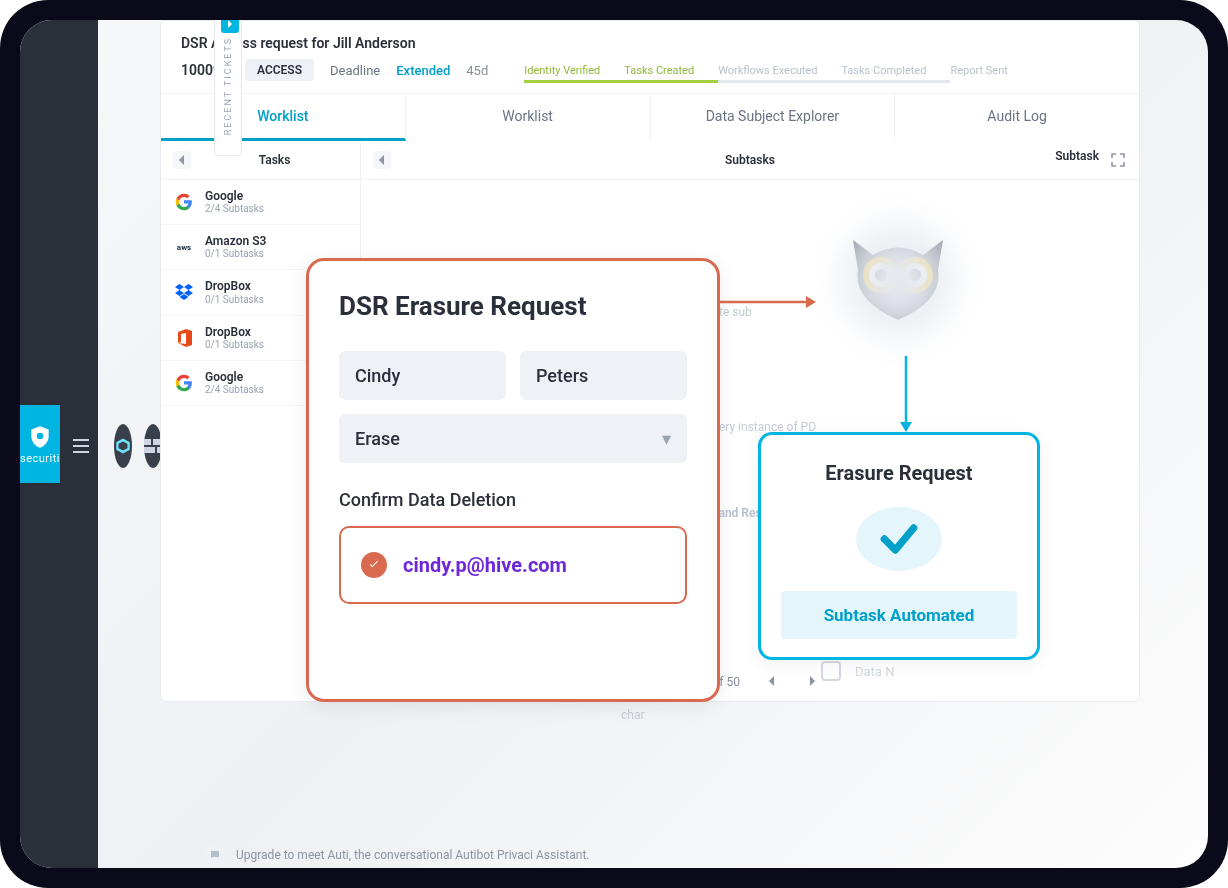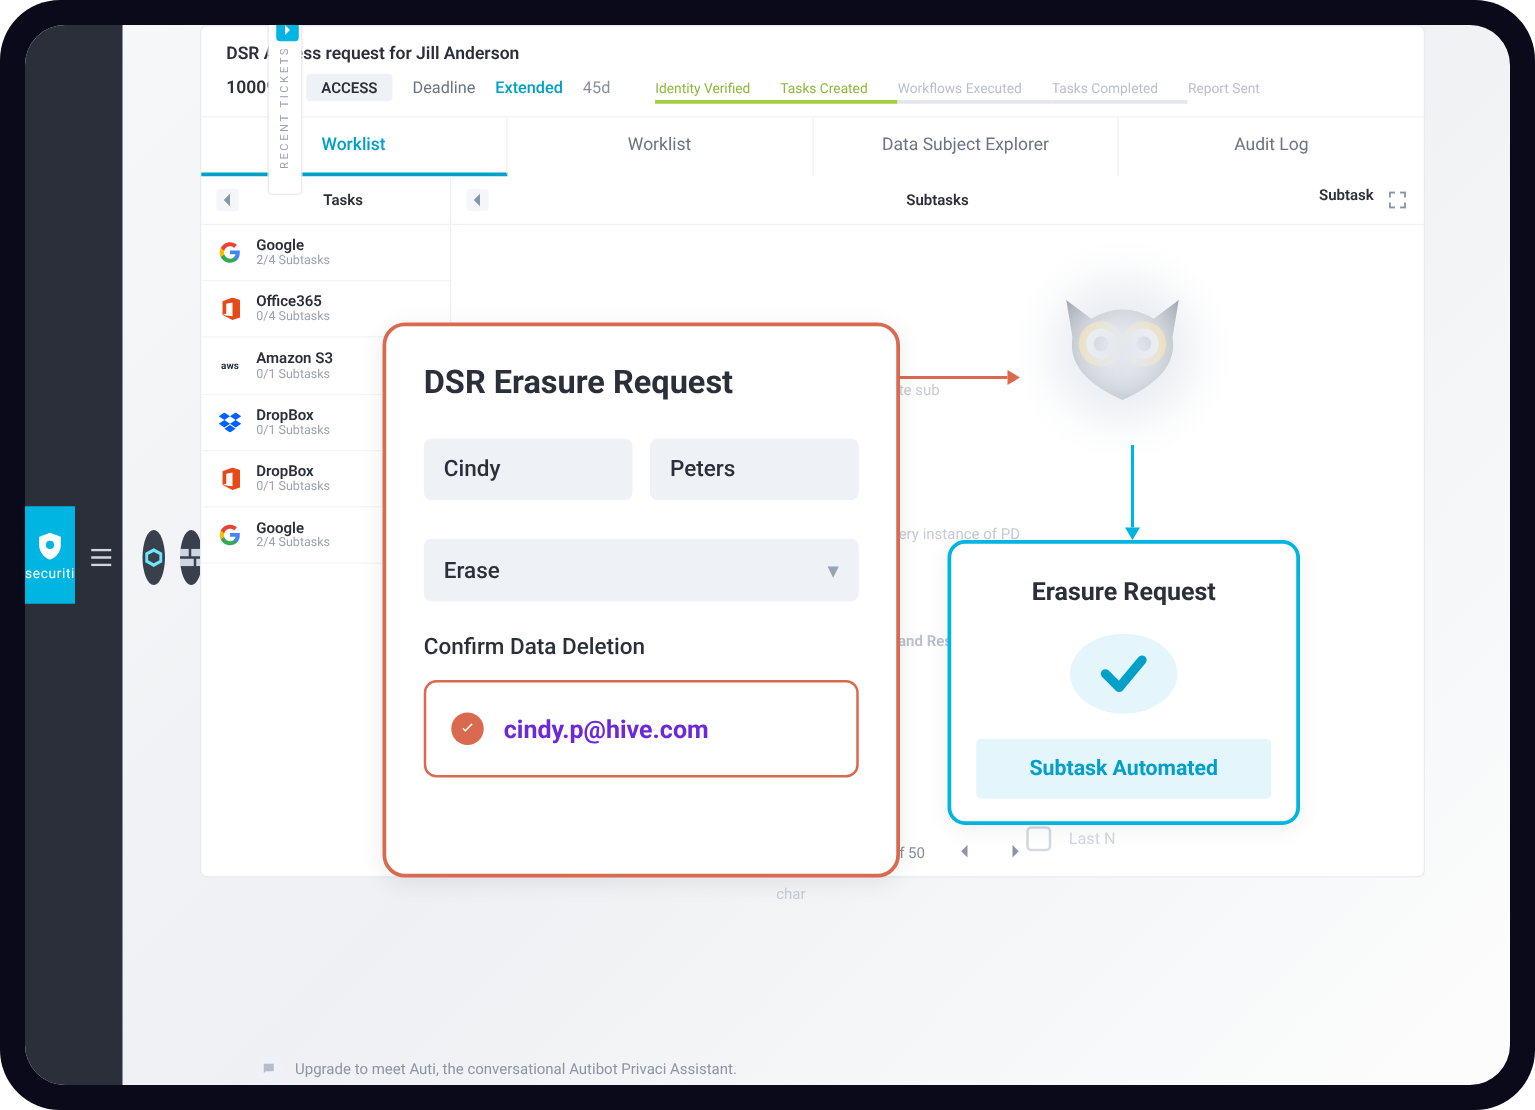--- a/index.html
+++ b/index.html
@@ -130,21 +130,21 @@
   .checkbox-rows .lbl { font-size:13px; color:#d4d9e1;}
   
   .modal-erasure {
     position:absolute; left:286px; top:238px;
     width:414px; height:444px;
     border:3px solid #d96a50; border-radius:18px;
     background:#fff; padding:30px 30px 24px;
     box-shadow: 0 4px 20px rgba(0,0,0,0.08);
   }
   .modal-erasure h2 { font-size:26px; font-weight:700; color:#2a2f3a; margin-bottom:30px;}
-  .field-row { display:flex; gap:14px; margin-bottom:31px;}
+  .field-row { display:flex; gap:14px; margin-bottom:14px;}
   .field { flex:1; background:#eef1f5; border-radius:6px; padding:14px 16px; font-size:18px; color:#2a2f3a; font-weight:500;}
   .select-field { display:flex; align-items:center; justify-content:space-between; background:#eef1f5; border-radius:6px; padding:14px 16px; font-size:18px; color:#2a2f3a; font-weight:500; margin-bottom:26px; cursor:pointer;}
   .select-field .caret { color:#9aa3b2; }
   .confirm-lbl { font-size:18px; font-weight:500; color:#2a2f3a; margin-bottom:16px;}
   .confirm-box { border:2px solid #d96a50; border-radius:10px; padding:24px 20px; display:flex; align-items:center; gap:16px;}
   .check-pill { width:26px;height:26px;border-radius:50%;background:#d96a50;display:flex;align-items:center;justify-content:center;color:#fff;}
   .email { font-size:20px; font-weight:700; color:#6d28d9;}
   .arrow1 { position:absolute; left:700px; top:272px; color:#d96a50;}
   .card-result {
     position:absolute; left:738px; top:412px;
@@ -286,31 +286,20 @@
                       <path fill="#EA4335" d="M24 10.9c3.3 0 6.2 1.1 8.5 3.3l6.3-6.3C34.9 4.2 30 2 24 2 15.4 2 7.9 7 4.3 14.3l7.3 5.7C13.3 14.8 18.2 10.9 24 10.9z"></path>
                     </svg>
                   </span>
                 <span>
                     <div class="nm">Google</div>
                     <div class="sub">2/4 Subtasks</div>
                   </span>
               </div>
               <div class="task-item">
                 <span class="ico">
-                    <svg width="16" height="18" viewBox="0 0 16 18">
-                      <path fill="#e64a19" d="M10 0L2 3v11l3-1V5l5-1v11L2 14l8 4 6-2V2z"></path>
-                    </svg>
-                  </span>
-                <span>
-                    <div class="nm">Office365</div>
-                    <div class="sub">0/4 Subtasks</div>
-                  </span>
-              </div>
-              <div class="task-item">
-                <span class="ico">
                     <span style="font-size:8px;font-weight:700;color:#232f3e">aws</span>
                   </span>
                 <span>
                     <div class="nm">Amazon S3</div>
                     <div class="sub">0/1 Subtasks</div>
                   </span>
               </div>
               <div class="task-item">
                 <span class="ico">
                     <svg width="18" height="16" viewBox="0 0 18 16">
@@ -393,21 +382,21 @@
                     </svg></span>
               </div>
 
               <div class="checkbox-rows">
                 <div class="cb-row">
                     <span class="cb"></span>
                     <span class="lbl">First Name</span>
                   </div>
                 <div class="cb-row">
                     <span class="cb"></span>
-                    <span class="lbl">Last N</span>
+                    <span class="lbl">Data N</span>
                   </div>
               </div>
             </div>
           </div>
         </div>
 
         <div class="footer-upgrade">
           <span class="bubble">
               <svg width="12" height="12" viewBox="0 0 24 24">
                 <path fill="#b5bdc9" d="M4 4h16v12H7l-3 3z"></path>

